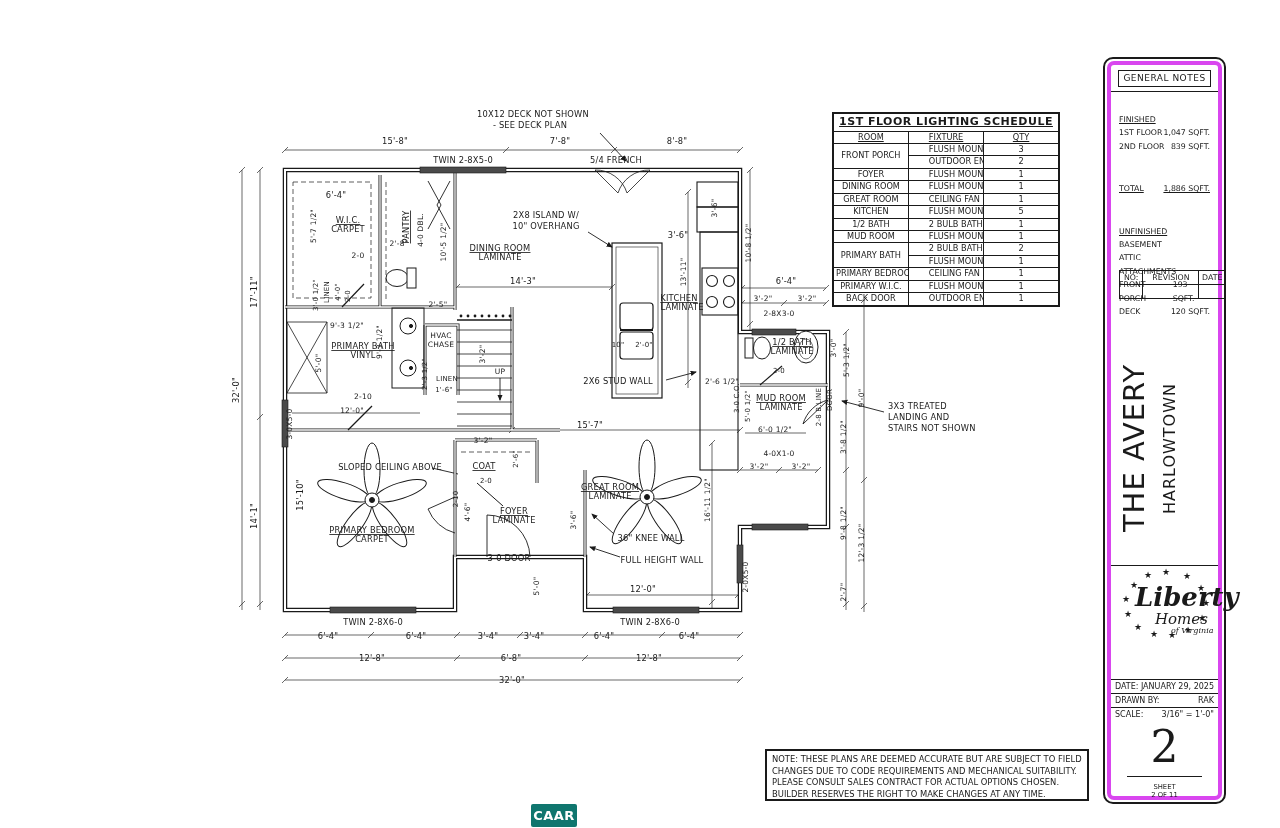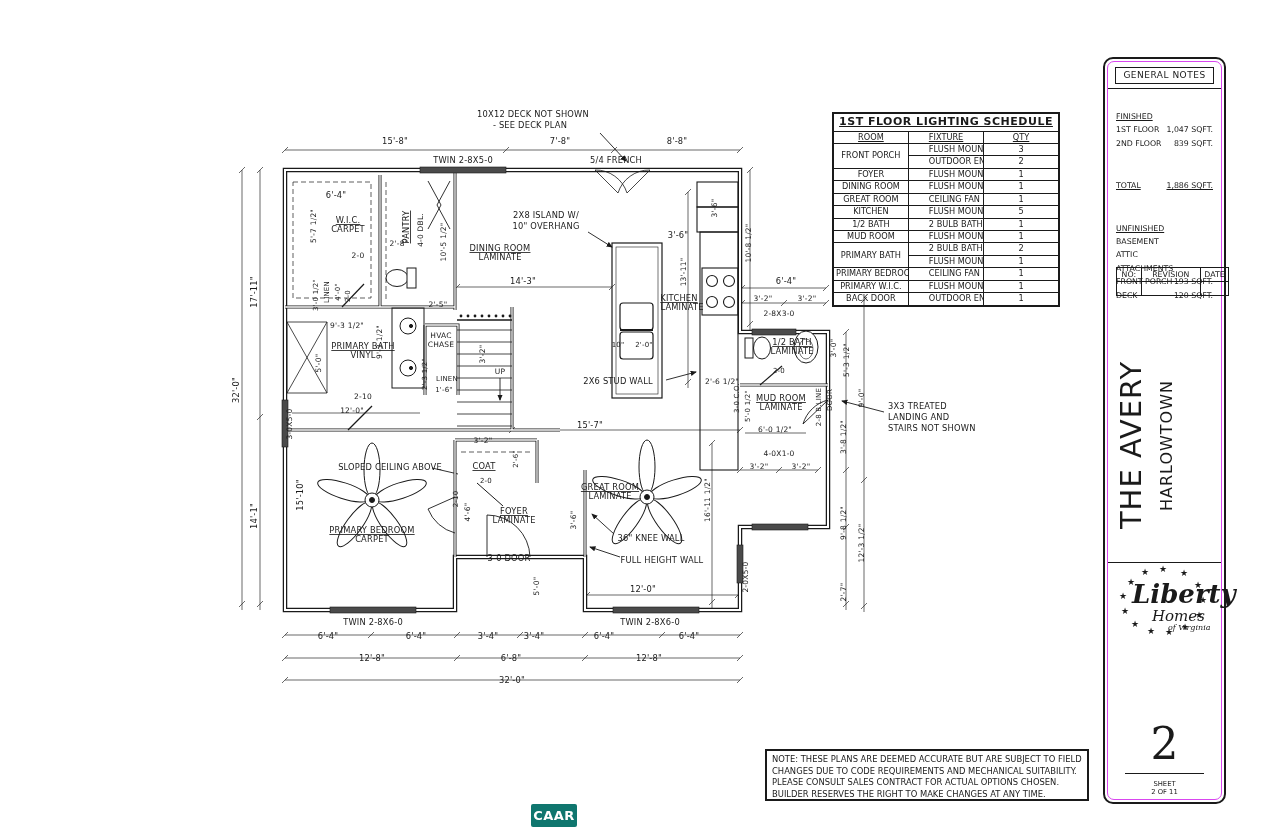--- a/index.html
+++ b/index.html
@@ -13,21 +13,21 @@
             line-height:1.15;white-space:nowrap;overflow:hidden;}
   #schedule .ttl{font-size:11px;letter-spacing:.5px;text-align:center;
             text-decoration:underline;font-weight:bold;padding:2px 0;}
   #schedule th{text-decoration:underline;text-align:center;font-weight:normal;}
   #schedule .c-room{width:74px;text-align:center;}
   #schedule .c-fix{width:132px;text-align:left;padding-left:20px;margin-left:36px;}
   #schedule .c-qty{width:20px;text-align:center;}
   
   #panel{position:absolute;left:1103px;top:57px;width:119px;height:743px;
          border:2px solid #1a1a1a;border-radius:10px;}
-  #panel .inner{position:absolute;inset:2px;border:1px solid #d946ef;border-radius:7px;}
+  #panel .inner{position:absolute;inset:2px;border:4px solid #d946ef;border-radius:7px;}
   #gn-title{position:absolute;left:7px;top:5px;right:7px;height:15px;border:1.5px solid #1a1a1a;
          text-align:center;font-size:9px;letter-spacing:.5px;line-height:15px;}
   #gn-sep{position:absolute;left:0;right:0;top:26px;border-top:1px solid #1a1a1a;}
   #gn-body{position:absolute;left:8px;right:8px;top:32px;font-size:7.8px;line-height:13.4px;}
   .gn-row{display:flex;justify-content:space-between;}
   .gn-u{text-decoration:underline;margin-top:16px;}
   .gn-gap{height:13px;}
   #rev-table{position:absolute;left:8px;right:0;top:205px;border-collapse:collapse;width:100%;padding-left:33px;}
   #rev-table td{border:1px solid #1a1a1a;font-size:7.8px;text-align:center;height:13px;padding:0;}
   #rev-table .r-no{width:22%;} #rev-table .r-rev{width:53%;} #rev-table .r-date{width:25%;}
@@ -491,20 +491,34 @@
               <span class="star" style="left: 82px; top: 16px;">★</span>
               <span class="star" style="left: 68px; top: 4px;">★</span>
             </div>
           <div id="logo-liberty">Liberty</div>
           <div id="logo-homes">Homes</div>
           <div id="logo-ofva">of Virginia</div>
         </div>
       </div>
 
 
+      <div id="meta-rows">
+        <div class="meta-row">
+            <span>DATE:</span>
+            <span>JANUARY 29, 2025</span>
+          </div>
+        <div class="meta-row">
+            <span>DRAWN BY:</span>
+            <span>RAK</span>
+          </div>
+        <div class="meta-row">
+            <span>SCALE:</span>
+            <span>3/16" = 1'-0"</span>
+          </div>
+      </div>
 
       <div id="sheet-zone">
         <div id="sheet-num">2</div>
         <div id="sheet-rule"></div>
         <div id="sheet-lbl">SHEET</div>
         <div id="sheet-of">2 OF 11</div>
       </div>
     </div>
   </div>
 

